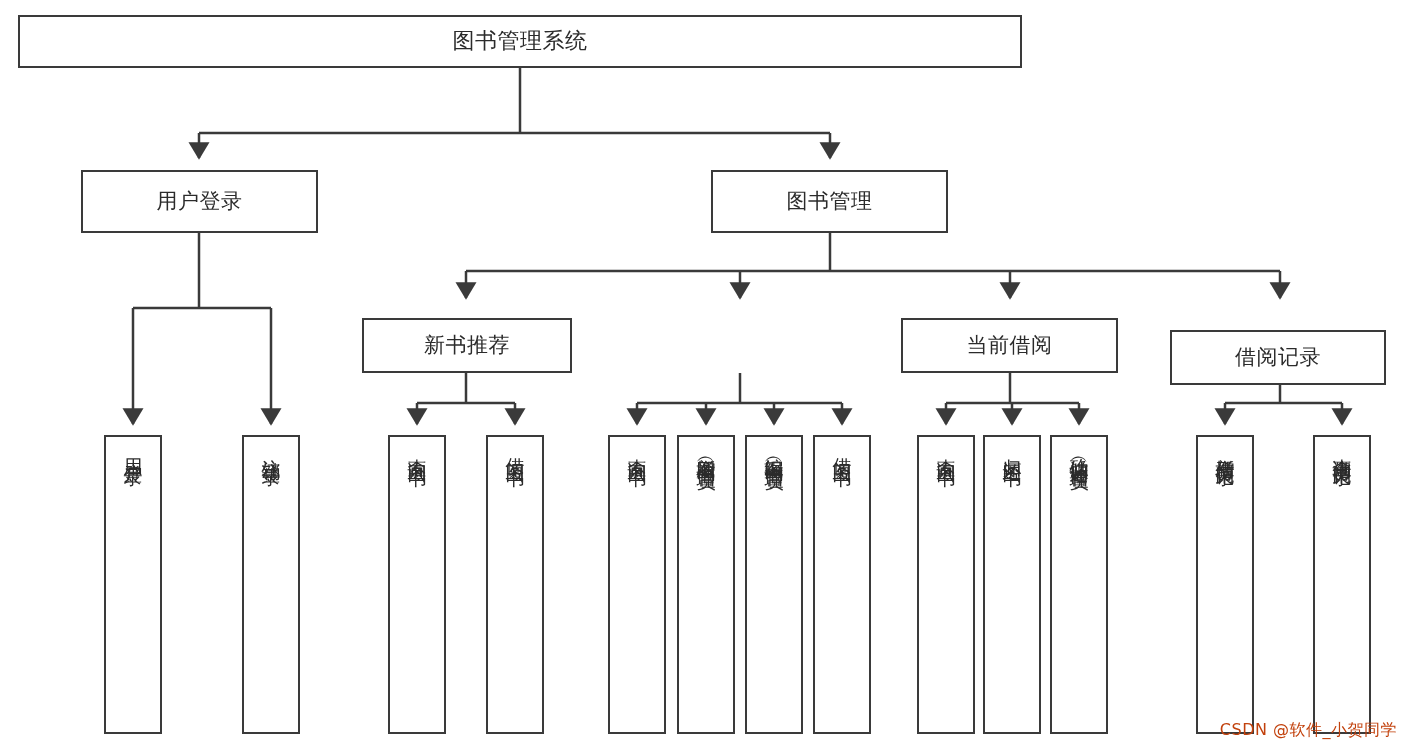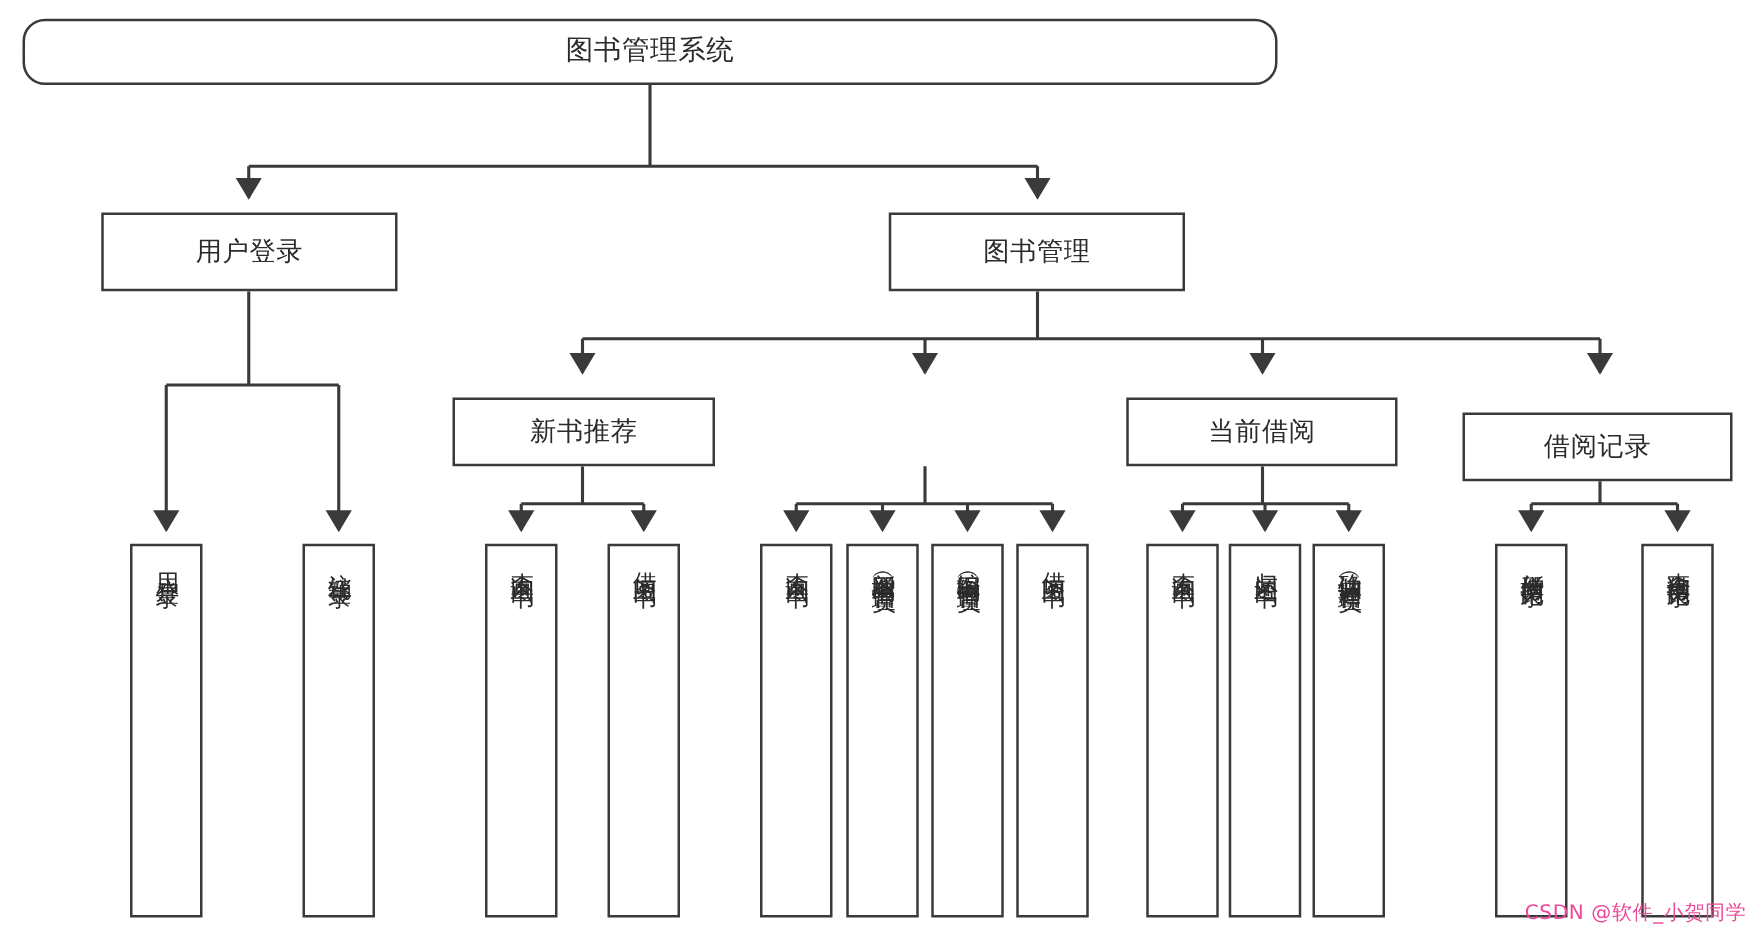--- a/index.html
+++ b/index.html
@@ -65,21 +65,21 @@
     top: 0;
     width: 1405px;
     height: 747px;
     pointer-events: none;
   }
   .watermark {
     position: absolute;
     right: 8px;
     bottom: 6px;
     font-size: 16px;
-    color: #ec4899;
+    color: #c2410c;
     letter-spacing: 0.5px;
     white-space: nowrap;
     font-family: "DejaVu Sans", "Liberation Sans", sans-serif;
   }
 </style>
 </head>
 <body>
 
 <div id="canvas">
 
@@ -126,21 +126,21 @@
       <path d="M 1012 403 L 1012 424" marker-end="url(#arrow)"></path>
       <path d="M 1079 403 L 1079 424" marker-end="url(#arrow)"></path>
 
       <path d="M 1280 373 L 1280 403"></path>
       <path d="M 1225 403 L 1342 403"></path>
       <path d="M 1225 403 L 1225 424" marker-end="url(#arrow)"></path>
       <path d="M 1342 403 L 1342 424" marker-end="url(#arrow)"></path>
     </g>
   </svg>
 
-  <div class="node horiz root" style="left:18px; top:15px; width:1004px; height:53px;border-radius:18px;">
+  <div class="node horiz root" style="left:18px; top:15px; width:1004px; height:53px;">
     <span class="node-label">图书管理系统</span>
   </div>
 
   <div class="node horiz" style="left:81px; top:170px; width:237px; height:63px;">
     <span class="node-label">用户登录</span>
   </div>
   <div class="node horiz" style="left:362px; top:318px; width:210px; height:55px;">
     <span class="node-label">新书推荐</span>
   </div>
 

